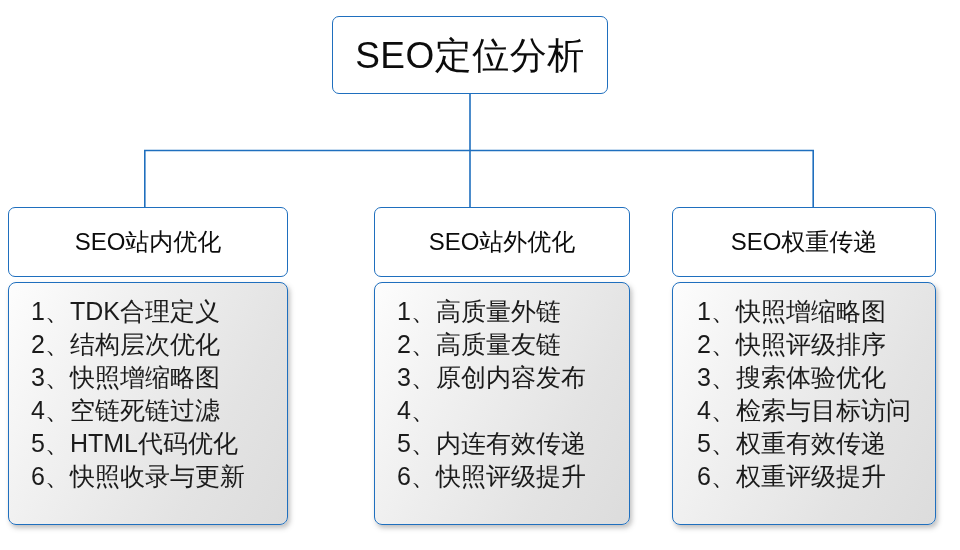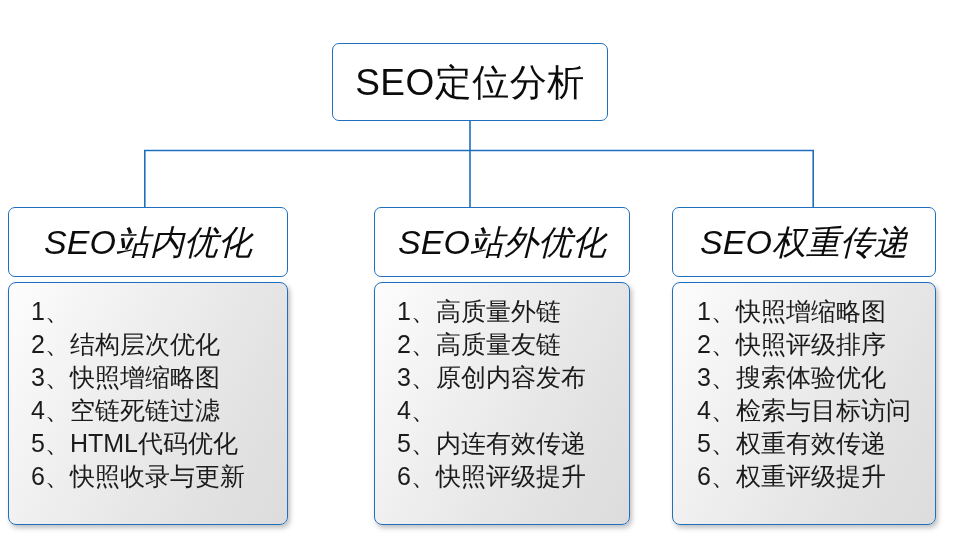--- a/index.html
+++ b/index.html
@@ -38,21 +38,20 @@
     top: 16px;
     width: 276px;
     height: 78px;
     box-sizing: border-box;
     border: 1.5px solid #1F6FBE;
     border-radius: 7px;
     background: #ffffff;
     display: flex;
     align-items: center;
     justify-content: center;
-    margin-top: 27px;
   }
   .root-label {
     font-size: 37px;
     color: #0c0c0c;
     letter-spacing: 0.5px;
     line-height: 1;
     white-space: nowrap;
   }
 
   
@@ -69,25 +68,24 @@
     width: 100%;
     height: 70px;
     border: 1.5px solid #1F6FBE;
     border-radius: 7px;
     background: #ffffff;
     display: flex;
     align-items: center;
     justify-content: center;
   }
   .col-header-label {
-    font-size: 34px;
+    font-size: 24px;
     color: #0c0c0c;
     line-height: 1;
     white-space: nowrap;
-    font-style: italic;
   }
 
   .col-body {
     box-sizing: border-box;
     width: 100%;
     margin-top: 5px;
     min-height: 243px;
     border: 1.5px solid #1F6FBE;
     border-radius: 8px;
     background: linear-gradient(118deg, #fdfdfd 0%, #f2f2f2 28%, #e3e3e3 72%, #dcdcdc 100%);
@@ -140,20 +138,21 @@
   </div>
 
   <div class="column col-0">
     <div class="col-header">
       <span class="col-header-label">SEO站内优化</span>
     </div>
     <div class="col-body">
       <ul class="item-list">
         <li class="item">
           <span class="item-index">1、</span>
+          <span class="item-text">TDK合理定义</span>
         </li>
         <li class="item">
           <span class="item-index">2、</span>
           <span class="item-text">结构层次优化</span>
         </li>
         <li class="item">
           <span class="item-index">3、</span>
           <span class="item-text">快照增缩略图</span>
         </li>
         <li class="item">

